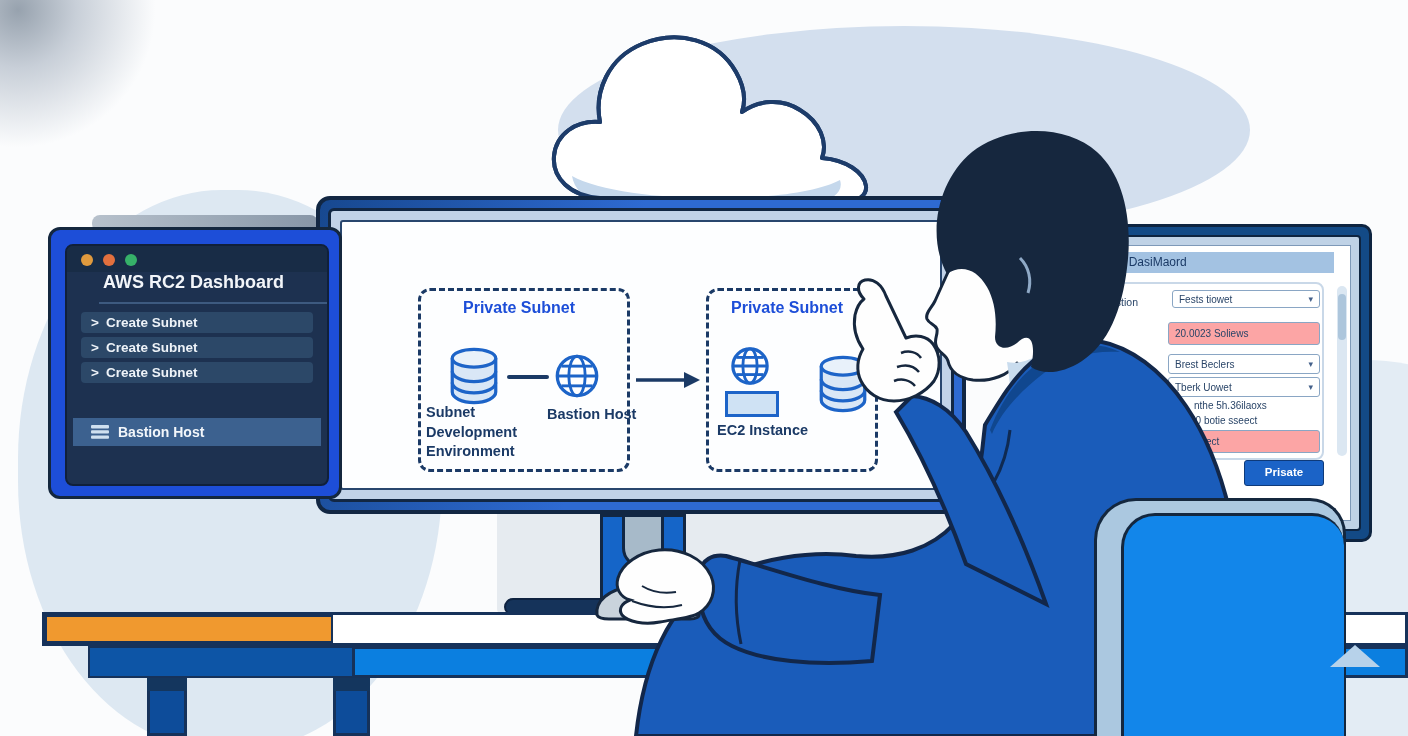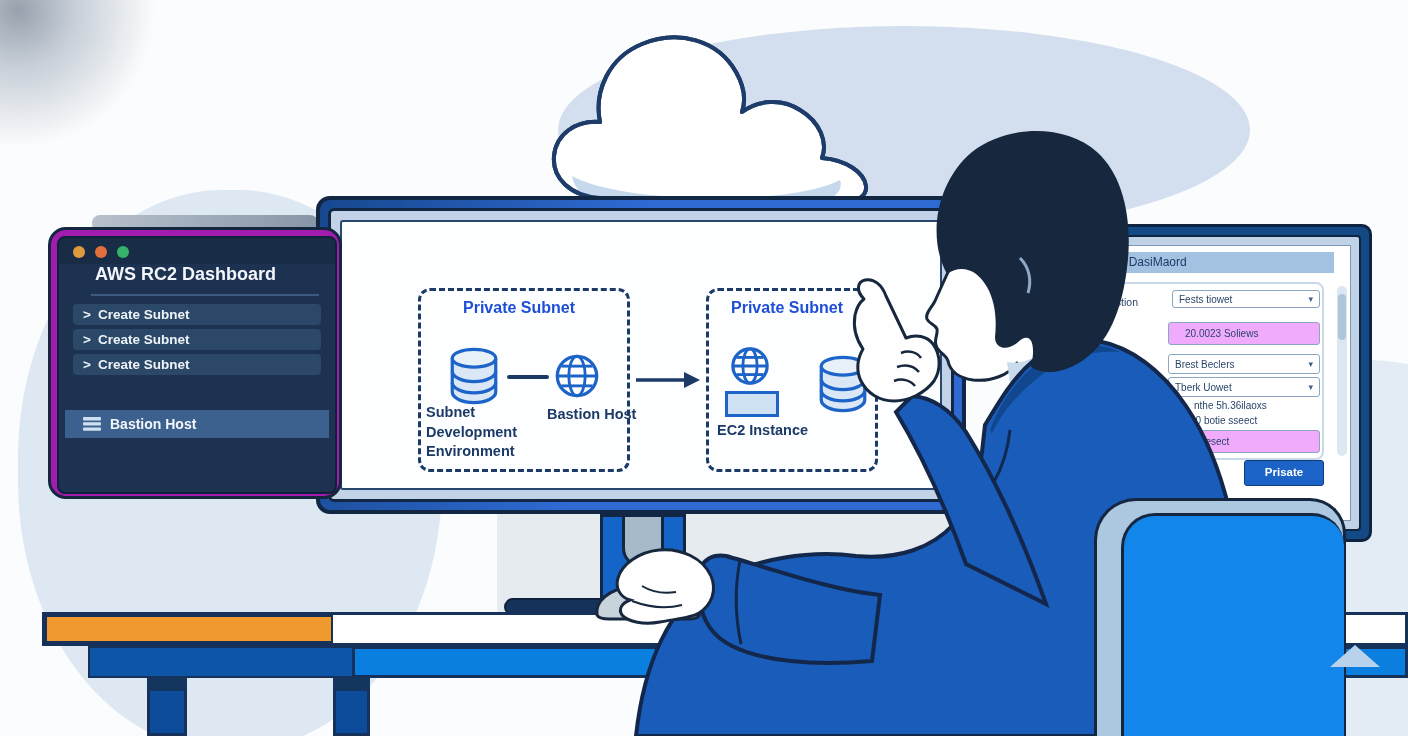--- a/index.html
+++ b/index.html
@@ -39,22 +39,22 @@
   
   .under-panel{left:497px;top:506px;width:512px;height:108px;background:#e6ebf0;
     border-radius:5px;z-index:18;}
   .stand{left:600px;top:514px;width:86px;height:88px;background:#1565c8;
     border:3px solid #122743;box-sizing:border-box;z-index:20;}
   .stand-pill{left:622px;top:514px;width:42px;height:54px;background:#a7bac9;
     border:3px solid #122743;border-radius:0 0 20px 20px;box-sizing:border-box;z-index:21;}
   .base{left:504px;top:598px;width:286px;height:18px;background:#15335a;
     border:2px solid #0e2240;border-radius:9px;box-sizing:border-box;z-index:21;}
   
-  .sidebar-win{left:48px;top:227px;width:294px;height:272px;background:#a21caf;
-    border:3px solid #14273e;border-radius:18px;padding:6px;box-sizing:border-box;z-index:25;}
+  .sidebar-win{left:48px;top:227px;width:294px;height:272px;background:#1d4ed8;
+    border:3px solid #14273e;border-radius:12px;padding:14px;box-sizing:border-box;z-index:25;}
   .sidebar-inner{position:relative;width:100%;height:100%;background:#1d3150;
     border:2px solid #10203a;border-radius:8px;overflow:hidden;}
   .titlebar{position:relative;height:26px;background:#182c46;}
   .tl{position:absolute;top:8px;width:12px;height:12px;border-radius:50%;}
   .win-title{position:absolute;left:36px;top:26px;font-size:18px;font-weight:bold;color:#f2f5f9;}
   .win-sep{position:absolute;left:32px;top:56px;width:228px;height:2px;background:#3d5a80;}
   .menu{position:absolute;left:14px;top:66px;right:14px;}
   .menu-item{background:#2c4868;border-radius:4px;margin-bottom:4px;padding:3px 10px;
     font-size:13.5px;font-weight:bold;color:#eef3f8;}
   .menu-item .pfx{margin-right:7px;}
@@ -69,22 +69,22 @@
   .screen2{position:relative;width:100%;height:100%;background:#fff;
     border:1px solid #7e99b8;box-sizing:border-box;}
   .panel-header{position:absolute;left:4px;right:16px;top:6px;height:21px;background:#a3c2e2;
     font-size:12px;color:#1b3a66;line-height:21px;padding-left:30px;box-sizing:border-box;}
   .card{position:absolute;left:10px;right:26px;top:36px;height:174px;background:#fff;
     border:2px solid #c9d8e8;border-radius:8px;}
   .f-label{position:absolute;left:6px;top:12px;font-size:10.5px;color:#2a4568;}
   .f-select{position:absolute;background:#fff;border:1px solid #8aa6c4;border-radius:3px;
     font-size:10px;color:#2a4568;display:flex;align-items:center;
     padding:0 6px;box-sizing:border-box;justify-content:space-between;}
-  .f-input{position:absolute;background:#f0abfc;border:1px solid #8aa6c4;border-radius:3px;
-    font-size:10px;color:#2a4568;padding:0 16px;box-sizing:border-box;
+  .f-input{position:absolute;background:#fca5a5;border:1px solid #8aa6c4;border-radius:3px;
+    font-size:10px;color:#2a4568;padding:0 6px;box-sizing:border-box;
     font-family:"Liberation Sans",sans-serif;}
   .chev{color:#44608a;font-size:9px;}
   .f-note{position:absolute;font-size:10px;color:#2a4568;white-space:nowrap;}
   .submit-btn{position:absolute;left:166px;top:214px;width:78px;height:24px;background:#1b63c7;
     border:1px solid #0e3a7a;border-radius:3px;color:#fff;font-size:11.5px;font-weight:bold;
     text-align:center;line-height:22px;}
   .scrollbar{position:absolute;right:3px;top:40px;width:10px;height:170px;
     background:#dbe7f2;border-radius:5px;}
   .scroll-thumb{position:absolute;left:1px;top:8px;width:8px;height:46px;
     background:#adc6dc;border-radius:4px;}

